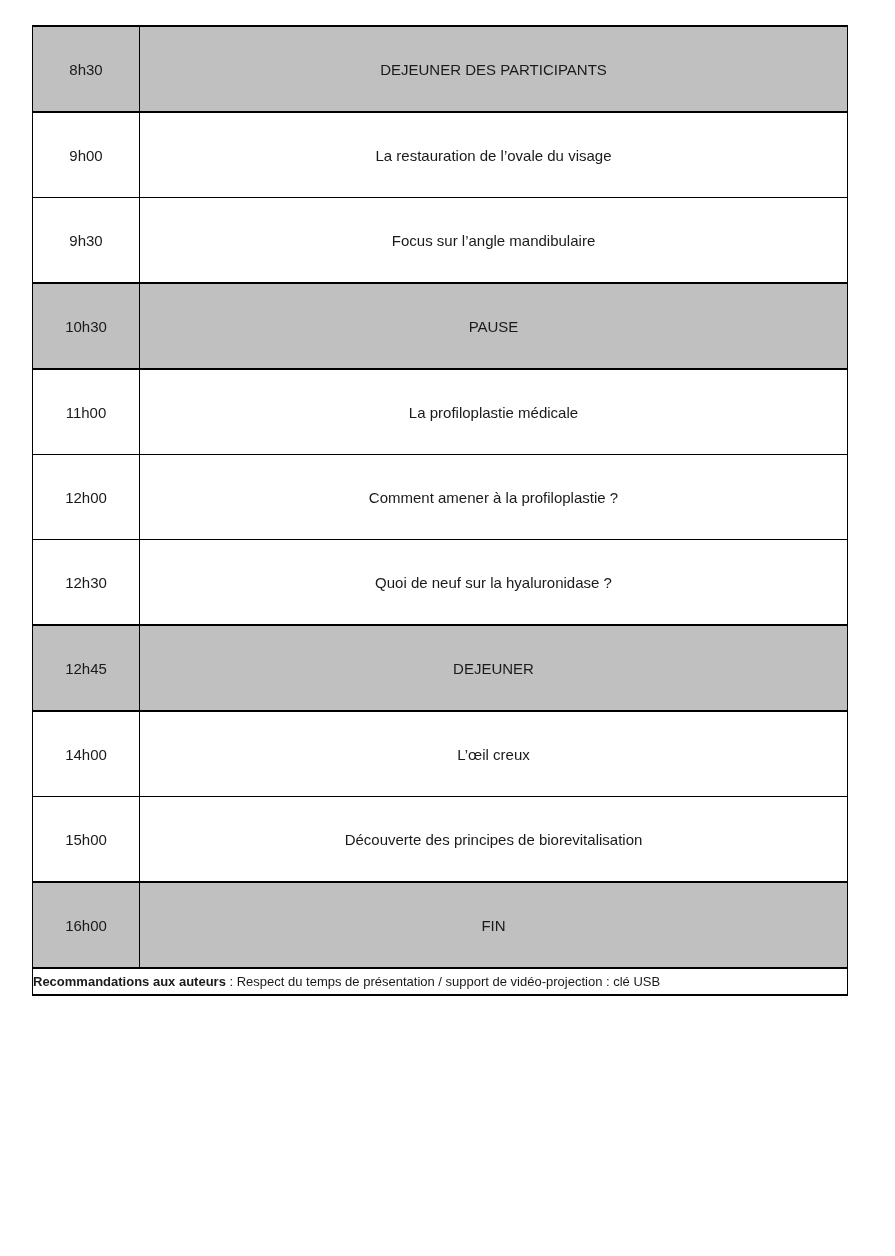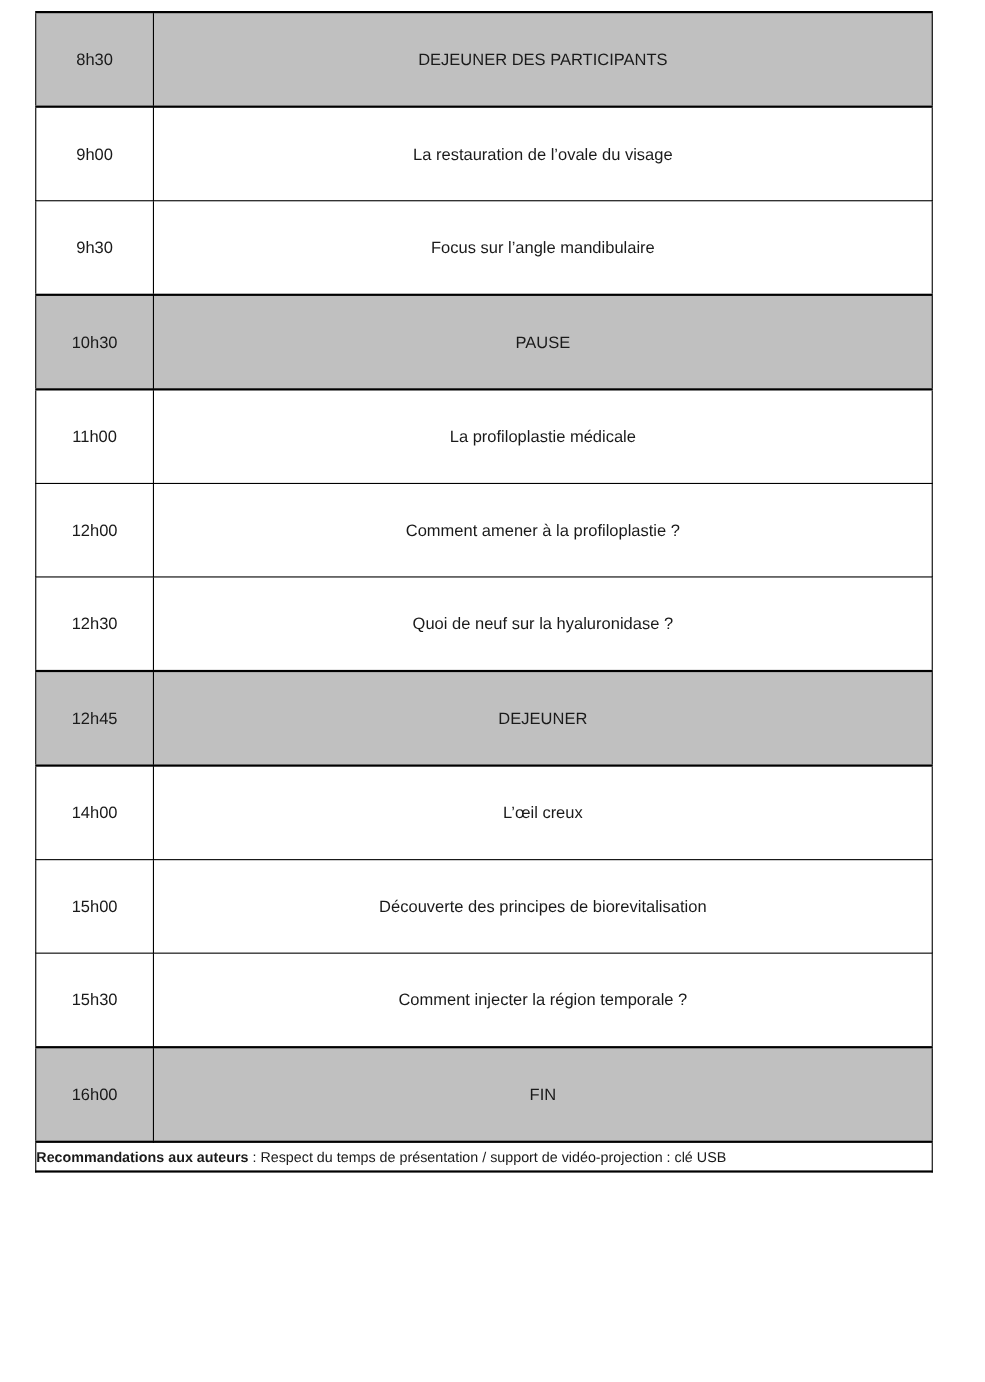--- a/index.html
+++ b/index.html
@@ -1,17 +1,17 @@
 <!DOCTYPE html>
 <html><head>
 <meta charset="utf-8">
 <style>
   html, body { margin: 0; padding: 0; background: #ffffff; }
   body { width: 895px; height: 1256px; position: relative; font-family: "Liberation Sans", "DejaVu Sans", sans-serif; color: #1a1a1a; }
-  .sheet { position: absolute; left: 32px; top: 10px; width: 816px; }
+  .sheet { position: absolute; left: 32px; top: 25px; width: 816px; }
   table.program { border-collapse: collapse; width: 816px; table-layout: fixed; }
   table.program td { border: 1px solid #000; text-align: center; vertical-align: middle; height: 84px; padding: 0; font-size: 15px; }
   table.program td.time { width: 106px; }
   table.program tr.break td { background: #c0c0c0; }
   table.program tr.break { border-top: 2px solid #000; border-bottom: 2px solid #000; }
   .footer { border: 1px solid #000; border-top: none; border-bottom: 2px solid #000; height: 25px; line-height: 25px; font-size: 13px; }
   .footer b { font-weight: bold; }
 </style>
 </head>
 <body>
@@ -52,24 +52,20 @@
           <td>DEJEUNER</td>
         </tr>
         <tr>
           <td class="time">14h00</td>
           <td>L’œil creux</td>
         </tr>
         <tr>
           <td class="time">15h00</td>
           <td>Découverte des principes de biorevitalisation</td>
         </tr>
-        <tr>
-          <td class="time">15h30</td>
-          <td>Comment injecter la région temporale ?</td>
-        </tr>
         <tr class="break">
           <td class="time">16h00</td>
           <td>FIN</td>
         </tr>
       </tbody>
   </table>
   <div class="footer">
     <b>Recommandations aux auteurs</b><span> : Respect du temps de présentation / support de vidéo-projection : clé USB</span>
   </div>
 </div>

